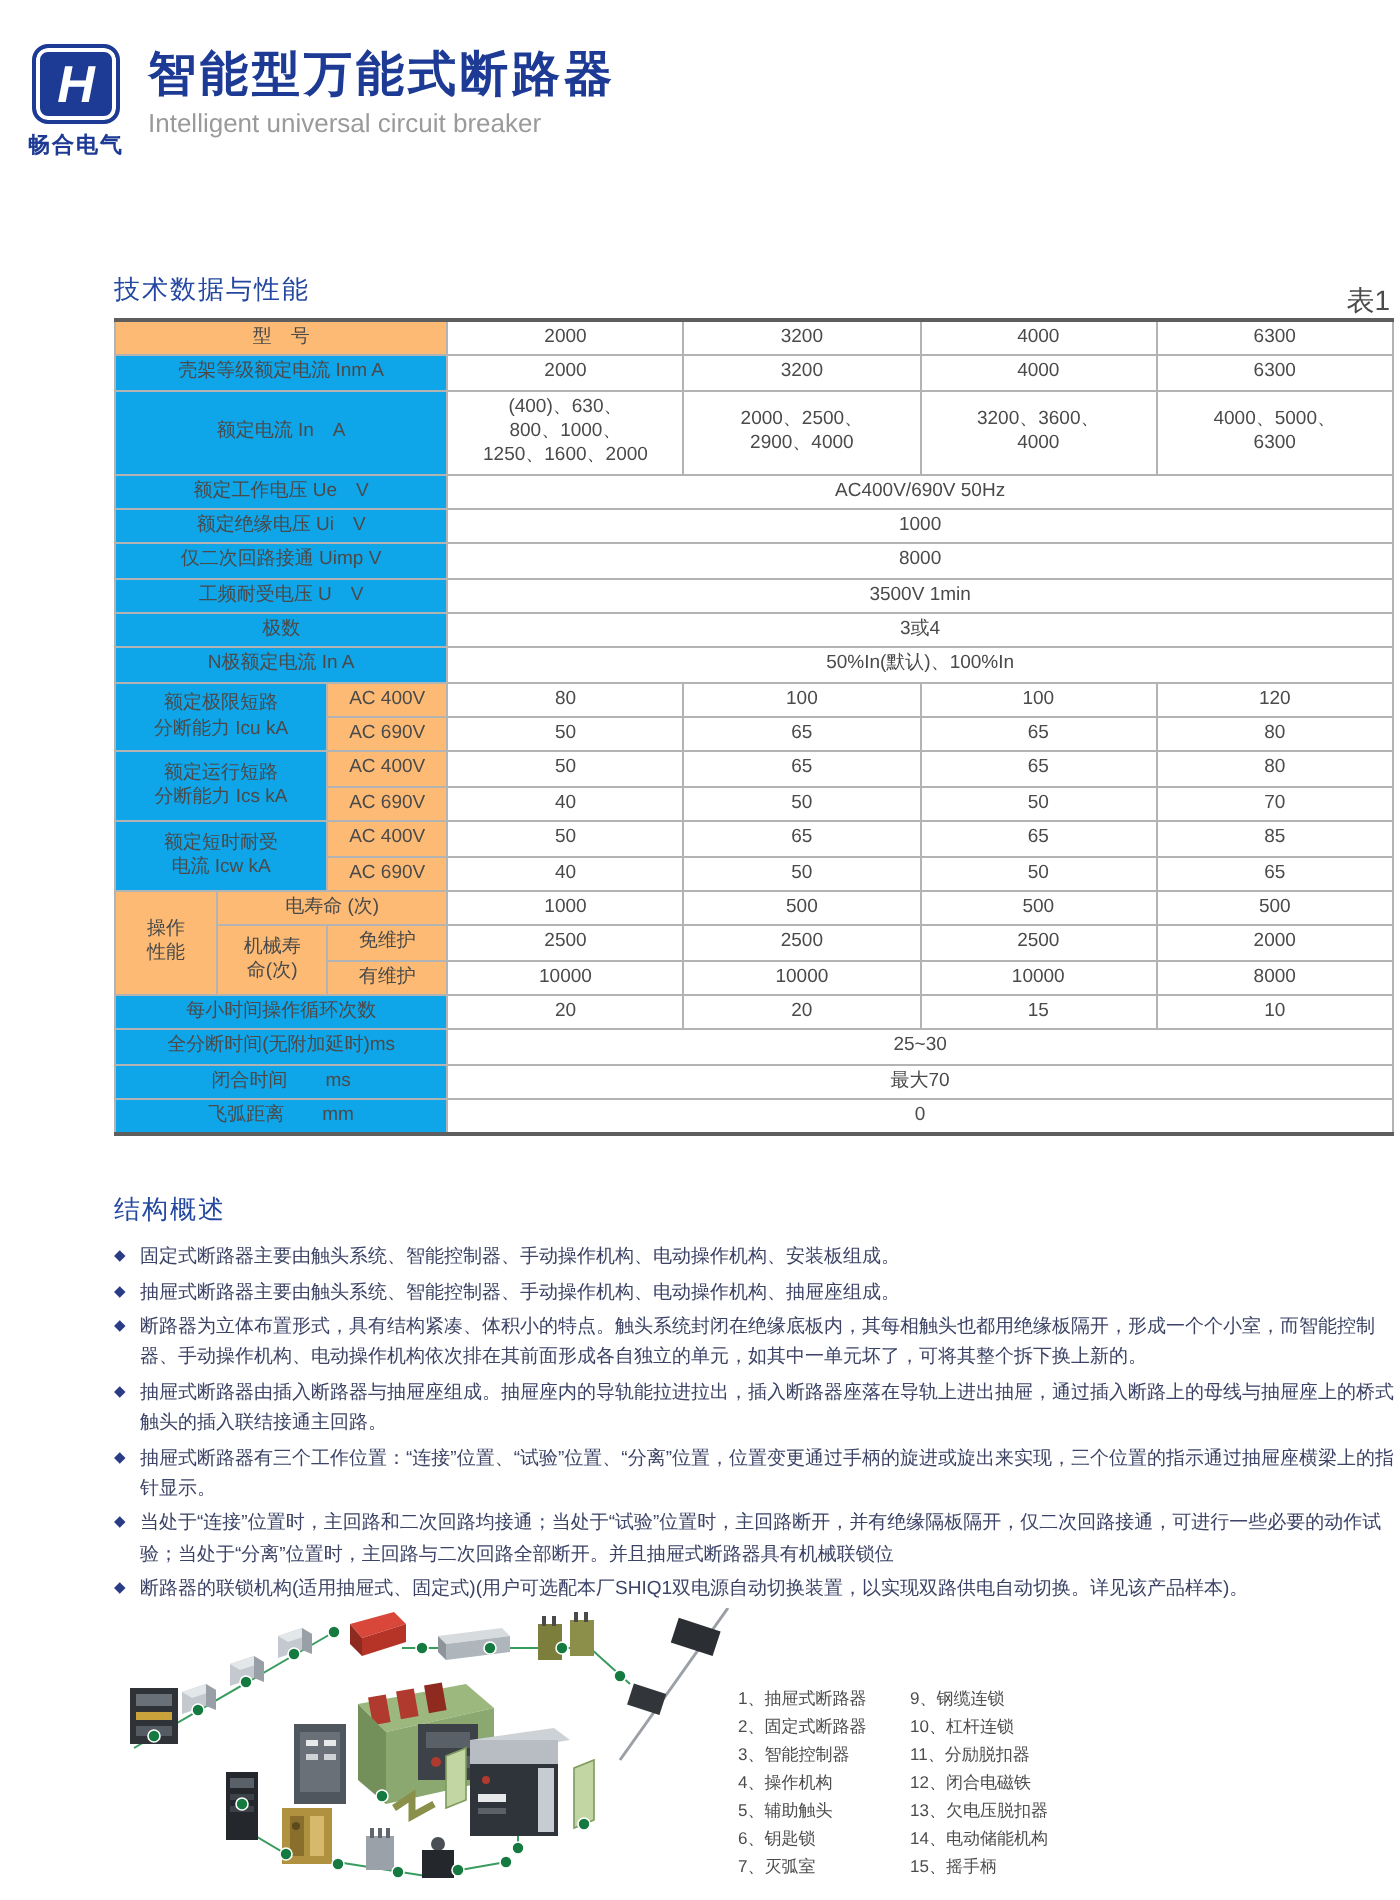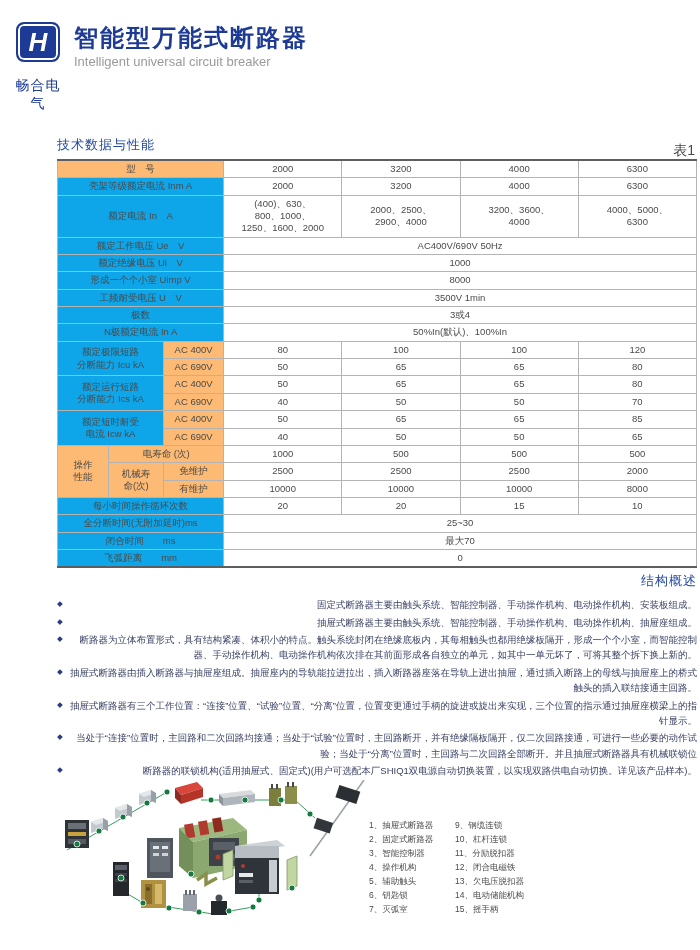--- a/index.html
+++ b/index.html
@@ -12,21 +12,21 @@
 
   
   .header { position:absolute; top:22px; left:12px; display:flex; align-items:flex-start; }
   .logo { width:52px; margin-right:10px; text-align:center; }
   .logo-mark {
     width:44px; height:40px; margin:0 auto; background:#1d3a94; border-radius:8px;
     border:2px solid #1d3a94; box-shadow:inset 0 0 0 2px #fff;
     display:flex; align-items:center; justify-content:center;
   }
   .logo-mark span { color:#fff; font-size:26px; font-weight:bold; font-style:italic; line-height:1; }
-  .logo-company { font-size:14px; font-weight:normal; color:#1d3a94; margin-top:15px; letter-spacing:1px; }
+  .logo-company { font-size:11px; font-weight:bold; color:#1d3a94; margin-top:3px; letter-spacing:1px; }
   .title-block { padding-top:2px; }
   .main-title { font-size:24px; font-weight:bold; color:#1d3a94; letter-spacing:2px; line-height:1.15;text-align:right; }
   .sub-title { font-size:13px; color:#9a9a9a; margin-top:2px; }
 
   
   .content { position:absolute; left:57px; top:136px; width:640px; }
 
   .section-heading { font-size:13px; font-weight:normal; color:#2448a0; letter-spacing:1px; }
   .table-tag { position:absolute; right:2px; top:6px; font-size:14px; color:#4a4a4a; }
   .tech-head-row { position:relative; }
@@ -36,21 +36,21 @@
     border-top:2px solid #5e5e5e; border-bottom:2px solid #5e5e5e; }
   table.spec td {
     border:1px solid #b3b3b3; font-size:9.5px; color:#4a4a4a;
     text-align:center; vertical-align:middle; padding:2px 3px; height:16px; line-height:1.3;
   }
   td.lbl { background:#0ea5e9; text-align:left; padding-left:10px; }
   td.lblc { background:#fdba74; text-align:center; padding-left:3px; }
   .preline { white-space:pre-line; }
 
   
-  .structure { margin-top:4px;text-align:right; }
+  .structure { margin-top:28px; }
   ul.bullets { list-style:none; margin-top:7px; }
   ul.bullets li {
     position:relative; padding-left:13px; font-size:9.5px; color:#3c4366;
     line-height:1.62; margin-bottom:2px;
   }
   .diamond { position:absolute; left:0; top:1px; color:#2b3c86; font-size:7.5px; }
 
   
   .diagram-caption { margin:10px 0 4px 62px; font-size:9px; font-weight:bold; color:#2a2a2a; }
   .diagram-area { position:relative; height:175px; }
@@ -125,21 +125,21 @@
         </tr>
         <tr>
           <td colspan="3" class="lbl">额定工作电压 Ue　V</td>
           <td colspan="4">AC400V/690V  50Hz</td>
         </tr>
         <tr>
           <td colspan="3" class="lbl">额定绝缘电压 Ui　V</td>
           <td colspan="4">1000</td>
         </tr>
         <tr>
-          <td colspan="3" class="lbl">形成一个个小室 Uimp  V</td>
+          <td colspan="3" class="lbl">仅二次回路接通 Uimp  V</td>
           <td colspan="4">8000</td>
         </tr>
         <tr>
           <td colspan="3" class="lbl">工频耐受电压 U　V</td>
           <td colspan="4">3500V  1min</td>
         </tr>
         <tr>
           <td colspan="3" class="lbl">极数</td>
           <td colspan="4">3或4</td>
         </tr>

